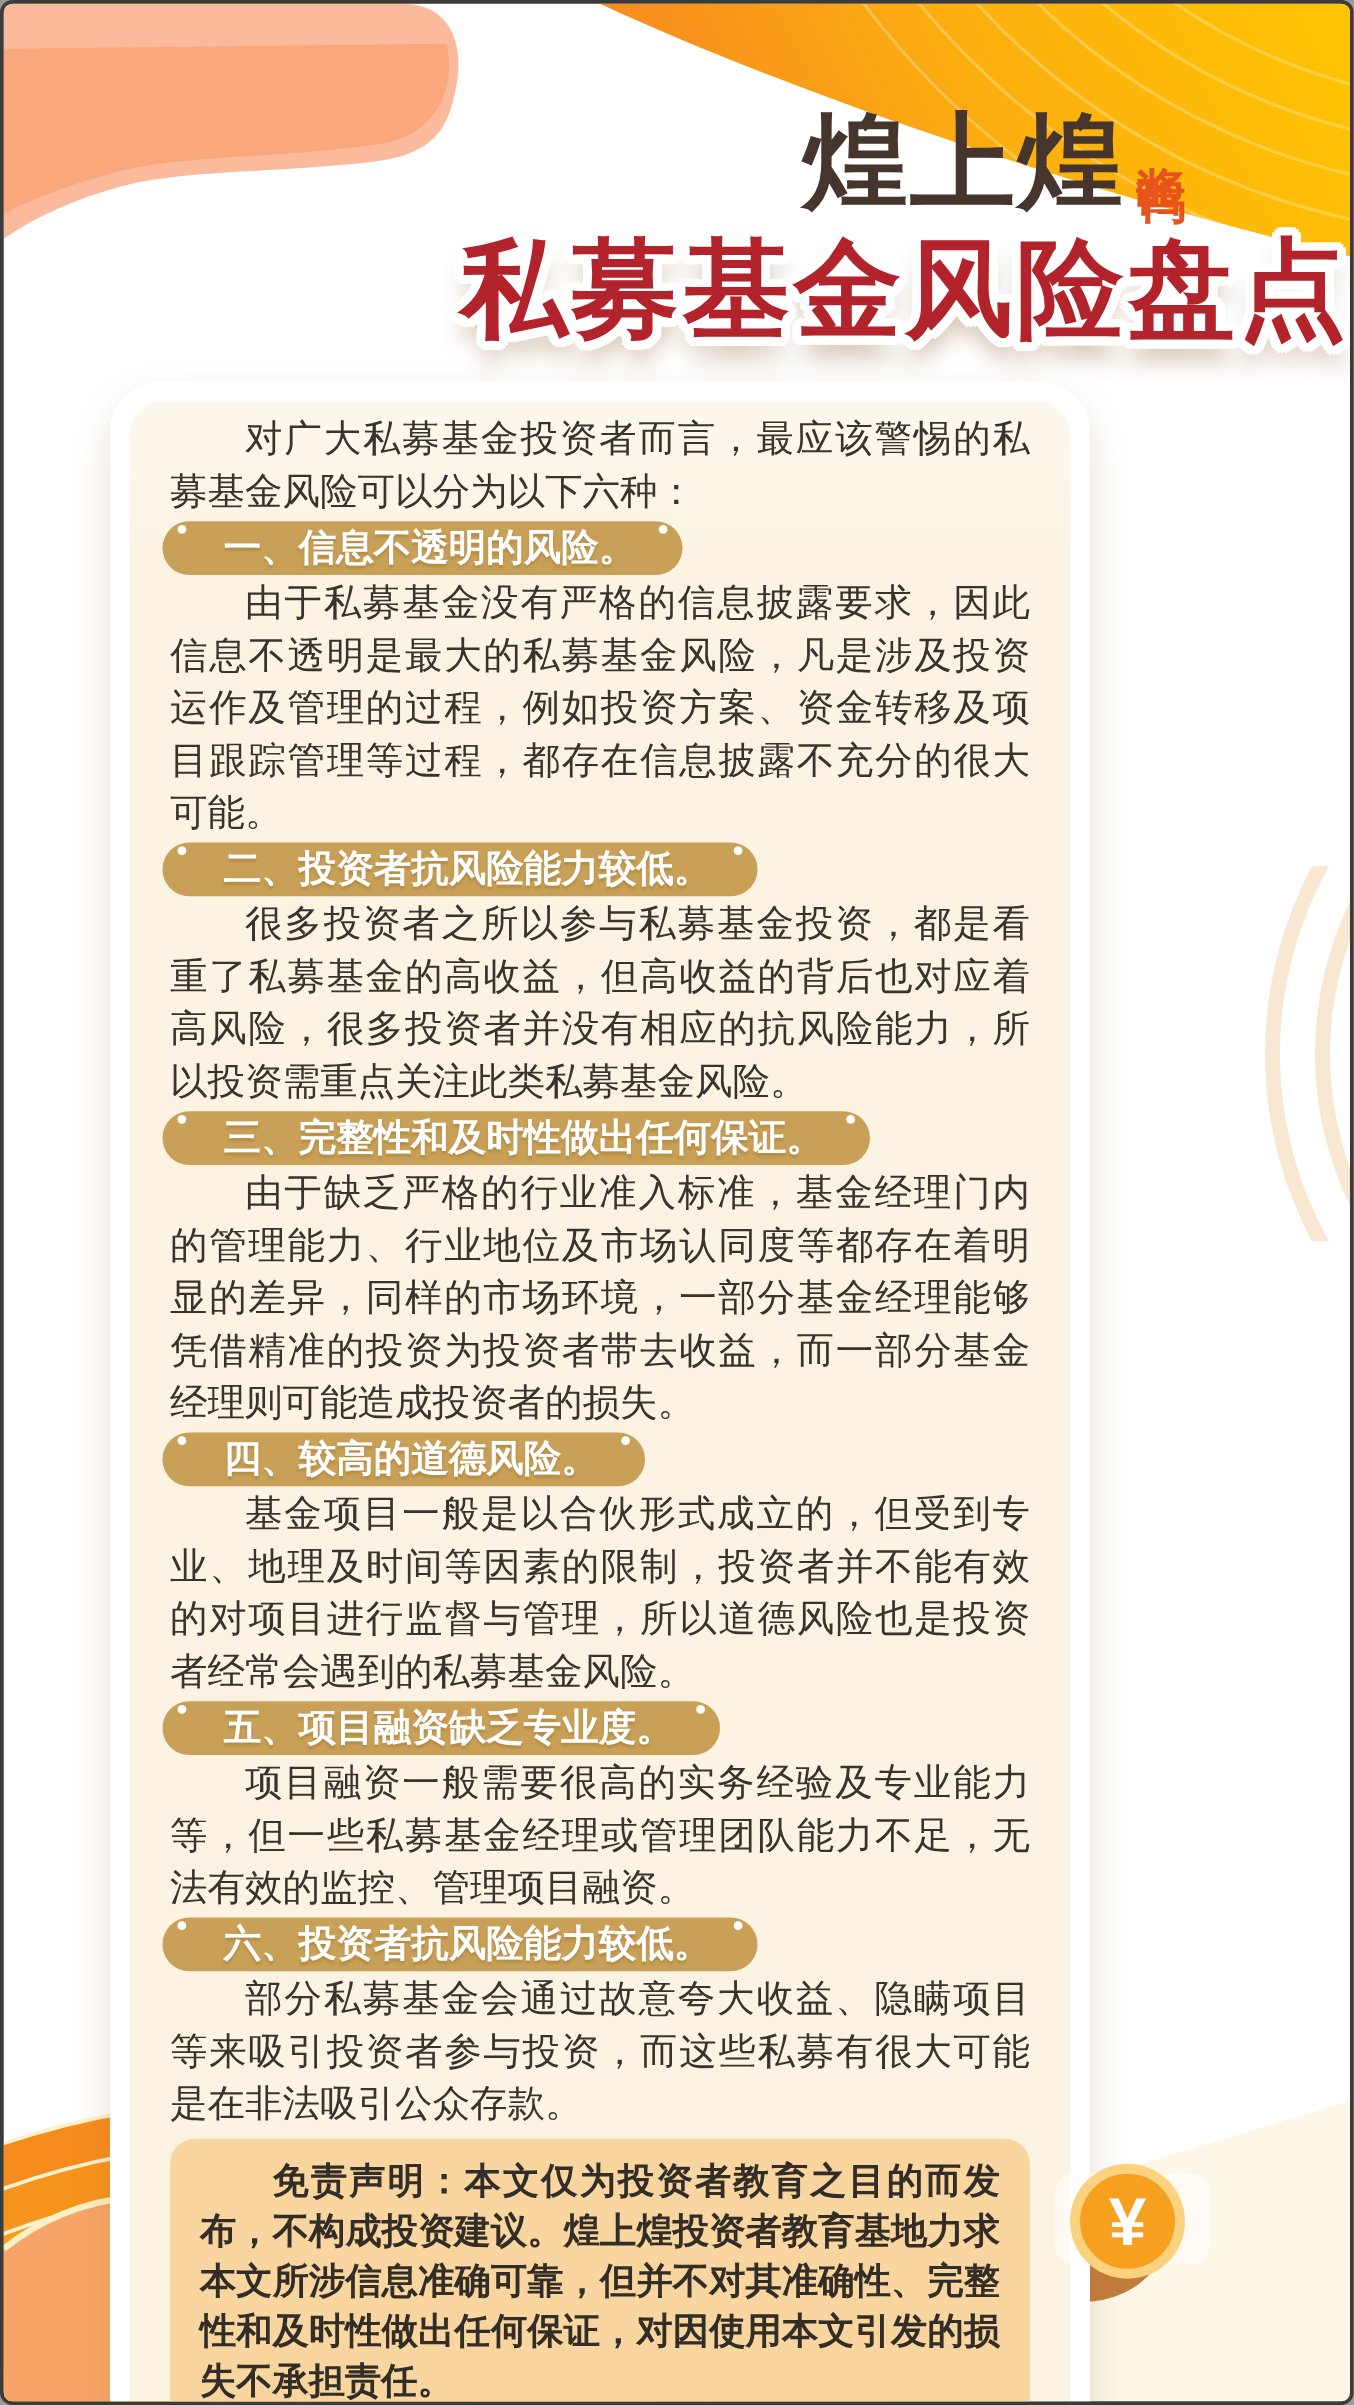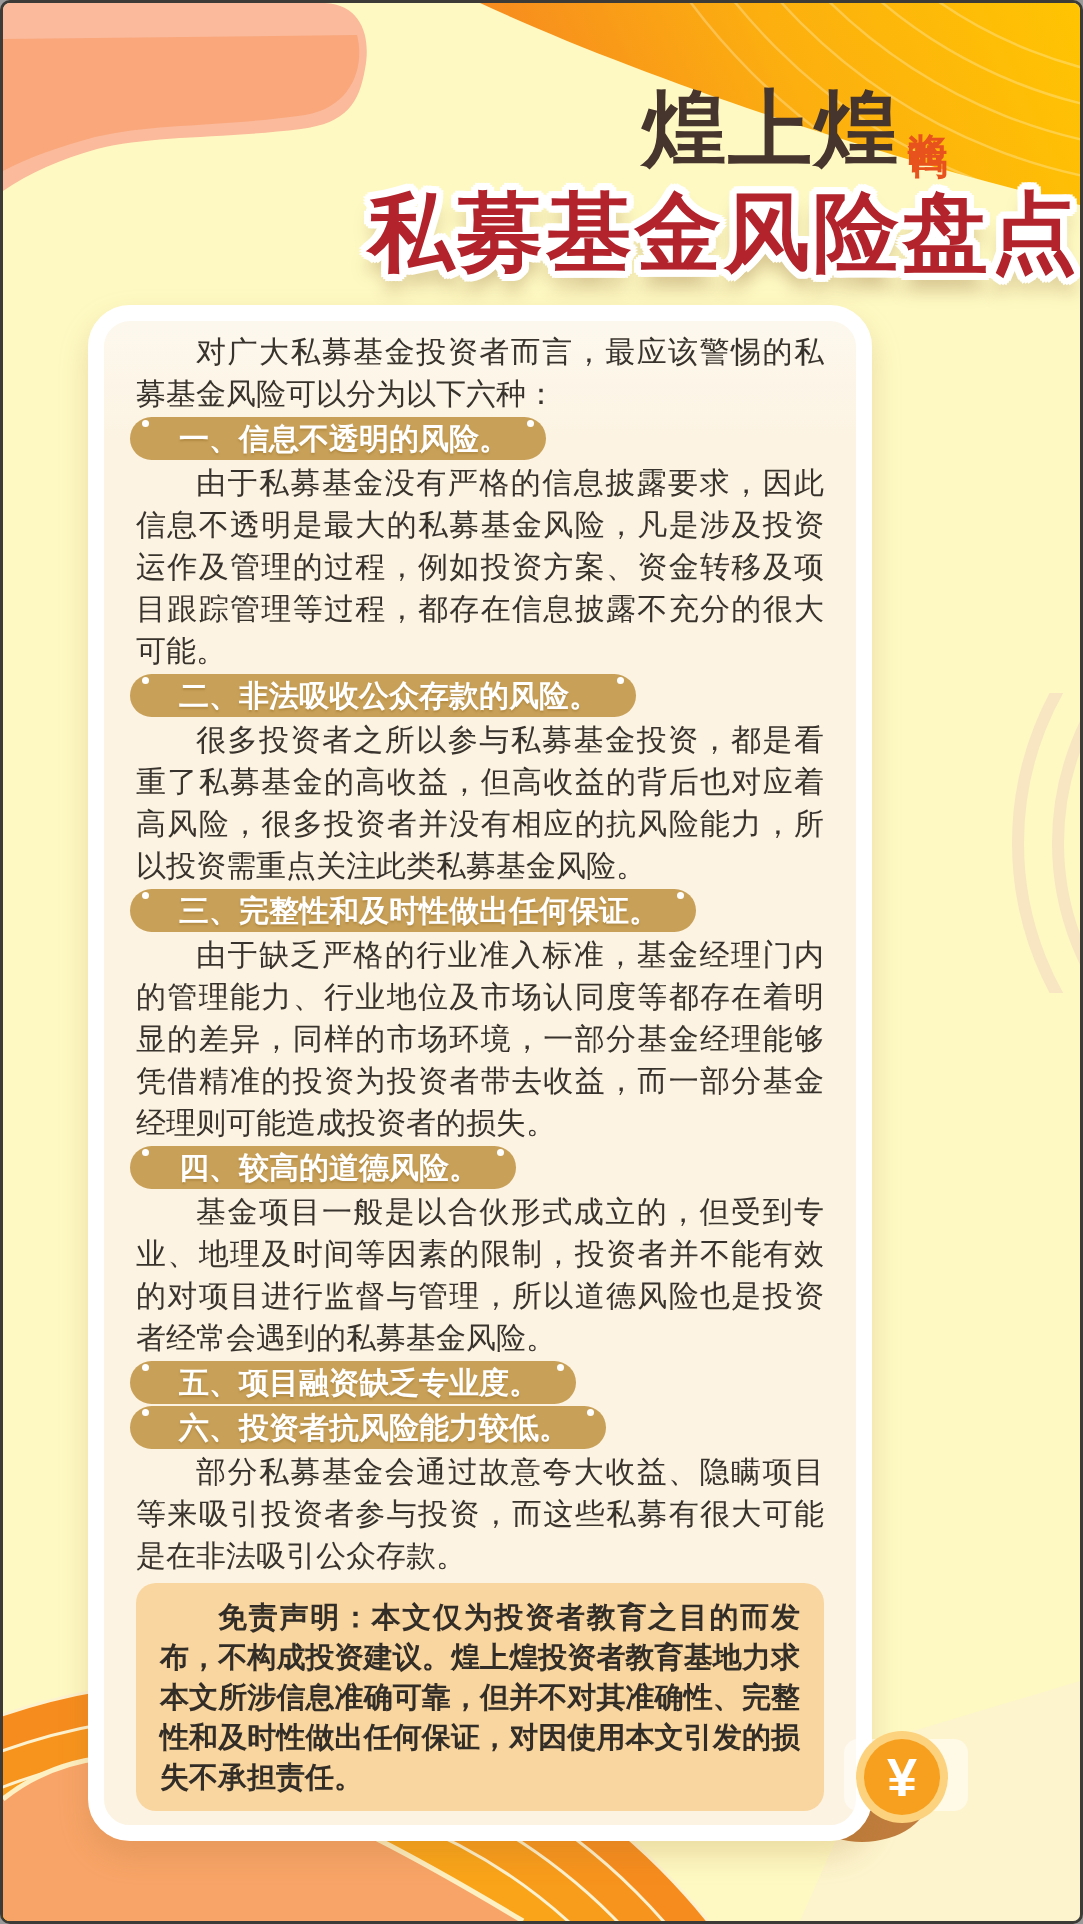--- a/index.html
+++ b/index.html
@@ -1,19 +1,19 @@
 <!DOCTYPE html>
 <html><head>
 <meta charset="utf-8">
 <style>
   html,body { margin:0; padding:0; background:#9a9a9a; }
   .frame {
     position:relative; width:1083px; height:1924px; box-sizing:border-box;
     margin:0 auto; border:3px solid #3c3b38; border-radius:10px; overflow:hidden;
-    background:#fef9c3;
+    background:#ffffff;
     font-family:"Liberation Sans", sans-serif;
   }
   .decor { position:absolute; pointer-events:none; }
   .z1 { z-index:1; } .z2 { z-index:2; }
 
   
   .brand { position:absolute; top:84px; right:132px; display:flex; align-items:flex-start; z-index:4; }
   .brand-logo { font-size:84px; font-weight:900; color:#46352c; line-height:1; letter-spacing:2px; }
   .brand-badge {
     writing-mode:vertical-rl; text-orientation:upright;
@@ -142,21 +142,21 @@
       <span class="dot"></span>
       <span class="heading">一、信息不透明的风险。</span>
       <span class="dot"></span>
     </div>
     <p class="body">由于私募基金没有严格的信息披露要求，因此信息不透明是最大的私募基金风险，凡是涉及投资运作及管理的过程，例如投资方案、资金转移及项目跟踪管理等过程，都存在信息披露不充分的很大可能。</p>
   </section>
 
   <section class="risk-section">
     <div class="pill">
       <span class="dot"></span>
-      <span class="heading">二、非法吸收公众存款的风险。</span>
+      <span class="heading">二、投资者抗风险能力较低。</span>
       <span class="dot"></span>
     </div>
     <p class="body">很多投资者之所以参与私募基金投资，都是看重了私募基金的高收益，但高收益的背后也对应着高风险，很多投资者并没有相应的抗风险能力，所以投资需重点关注此类私募基金风险。</p>
   </section>
 
   <section class="risk-section">
     <div class="pill">
       <span class="dot"></span>
       <span class="heading">三、完整性和及时性做出任何保证。</span>
       <span class="dot"></span>
@@ -172,20 +172,21 @@
     </div>
     <p class="body">基金项目一般是以合伙形式成立的，但受到专业、地理及时间等因素的限制，投资者并不能有效的对项目进行监督与管理，所以道德风险也是投资者经常会遇到的私募基金风险。</p>
   </section>
 
   <section class="risk-section">
     <div class="pill">
       <span class="dot"></span>
       <span class="heading">五、项目融资缺乏专业度。</span>
       <span class="dot"></span>
     </div>
+    <p class="body">项目融资一般需要很高的实务经验及专业能力等，但一些私募基金经理或管理团队能力不足，无法有效的监控、管理项目融资。</p>
   </section>
 
   <section class="risk-section">
     <div class="pill">
       <span class="dot"></span>
       <span class="heading">六、投资者抗风险能力较低。</span>
       <span class="dot"></span>
     </div>
     <p class="body">部分私募基金会通过故意夸大收益、隐瞒项目等来吸引投资者参与投资，而这些私募有很大可能是在非法吸引公众存款。</p>
   </section>

